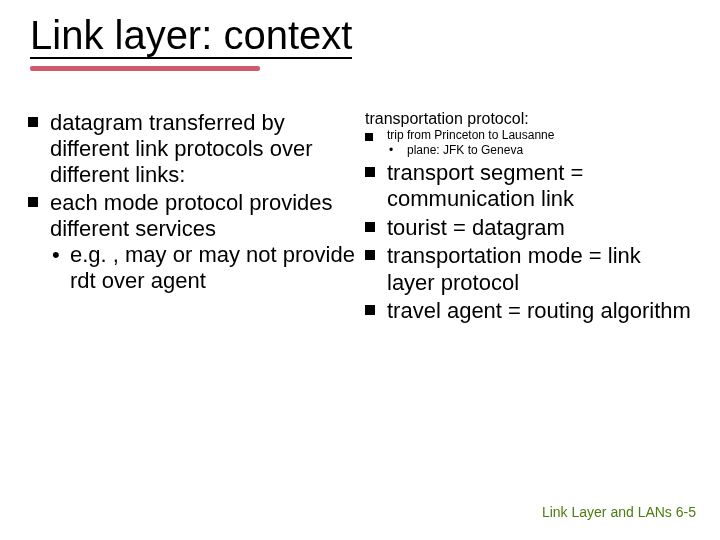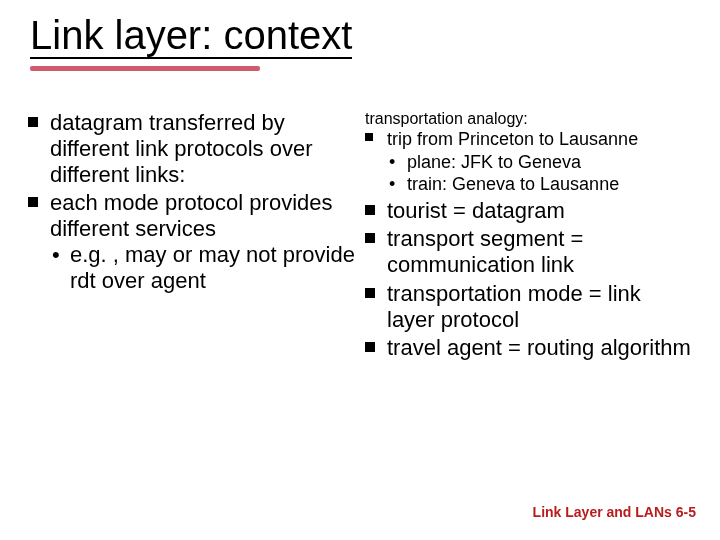--- a/index.html
+++ b/index.html
@@ -90,35 +90,34 @@
   }
   ul.dot > li::before {
     content: "•";
     position: absolute;
     left: 2px;
     top: 0;
     font-size: 1em;
   }
   .sub1 { margin-left: 14px; }
   .small-list {
-    font-size: 18px;
+    font-size: 12px;
     line-height: 1.25;
   }
   .big-list {
     font-size: 22px;
     line-height: 1.2;
     margin-top: 4px;
   }
   .footer {
     position: absolute;
     right: 24px;
     bottom: 20px;
     font-size: 14px;
-    color: #b91c1c;
-    font-weight: bold;
+    color: #4d7c0f;
   }
 </style>
 </head>
 <body>
 
 <div class="slide">
 
   <div class="title-wrap">
     <div class="title">Link layer: context</div>
     <div class="title-accent"></div>
@@ -136,35 +135,34 @@
           <ul class="dot sub1">
             <li>
               <span>e.g. , may or may not provide rdt over agent</span>
             </li>
           </ul>
         </li>
       </ul>
     </div>
 
     <div class="col">
-      <div class="heading">transportation analogy:</div>
+      <div class="heading">transportation protocol:</div>
 
       <ul class="sq sm small-list">
         <li>
           <span>trip from Princeton to Lausanne</span>
           <ul class="dot sub1">
             <li><span>plane: JFK to Geneva</span></li>
-            <li><span>train: Geneva to Lausanne</span></li>
           </ul>
         </li>
       </ul>
 
       <ul class="sq big-list">
+        <li><span>transport segment = communication link</span></li>
         <li><span>tourist = datagram</span></li>
-        <li><span>transport segment = communication link</span></li>
         <li><span>transportation mode = link layer protocol</span></li>
         <li><span>travel agent = routing algorithm</span></li>
       </ul>
     </div>
 
   </div>
 
   <div class="footer">Link Layer and LANs  6-5</div>
 </div>
 

